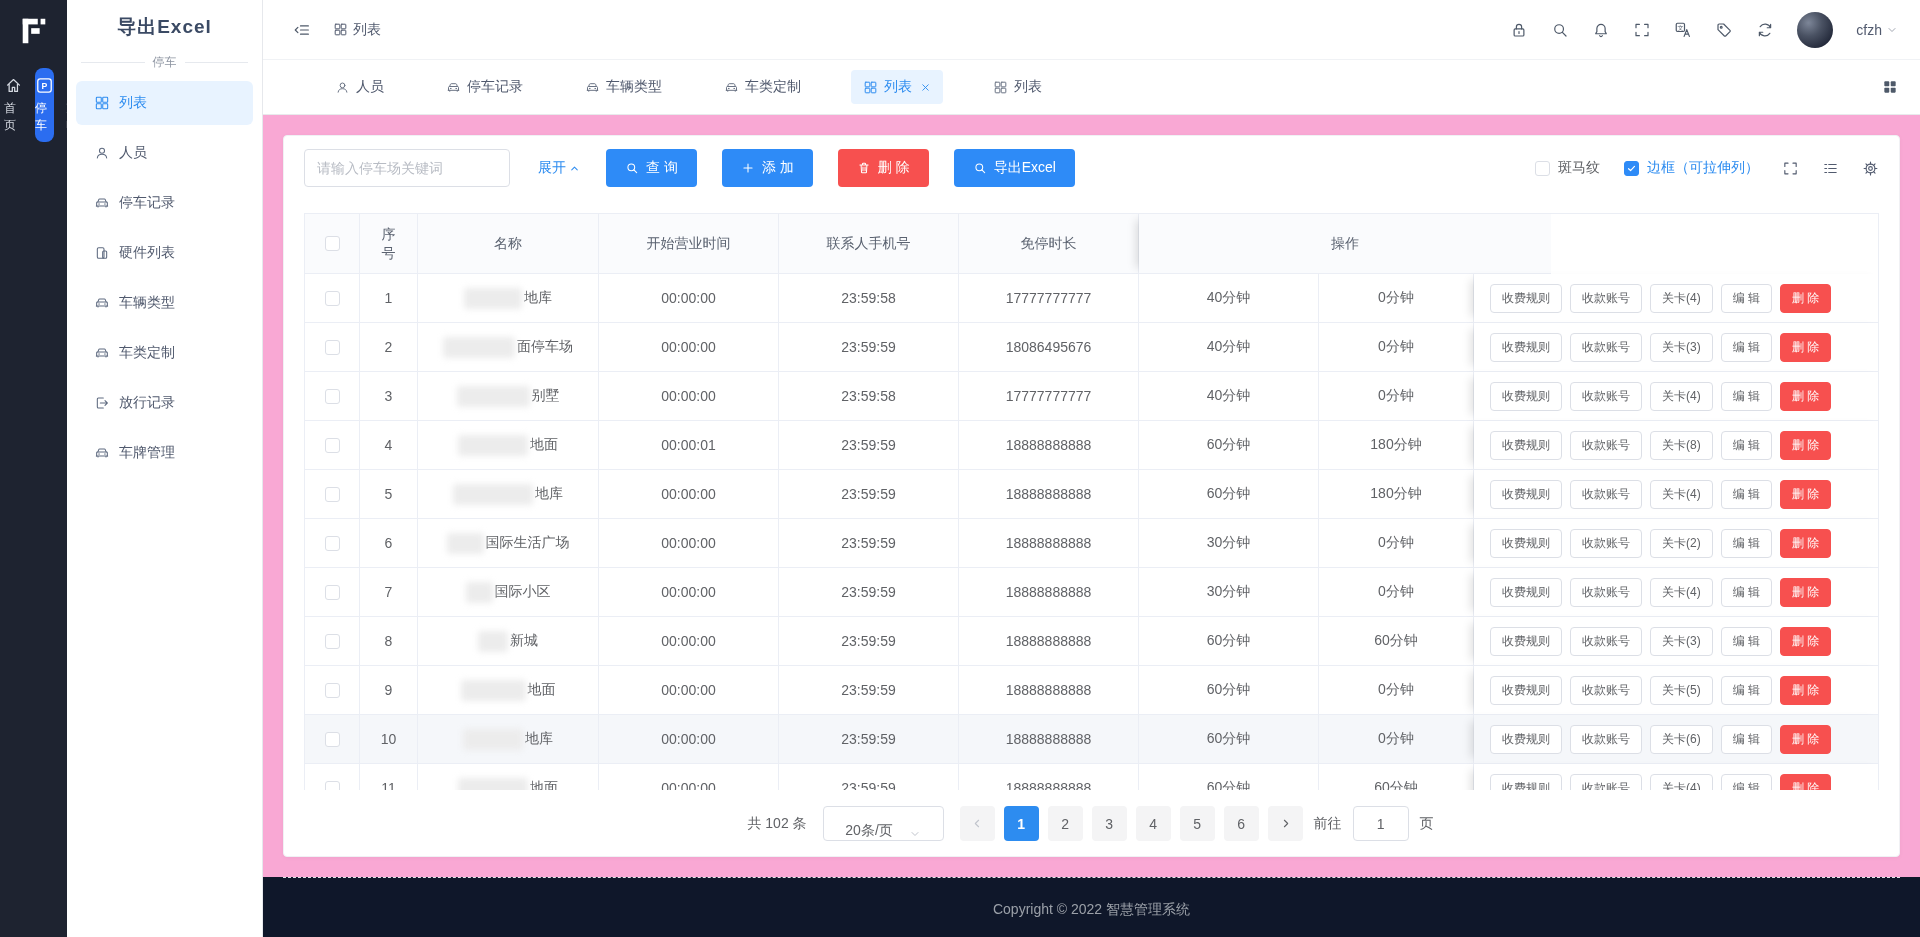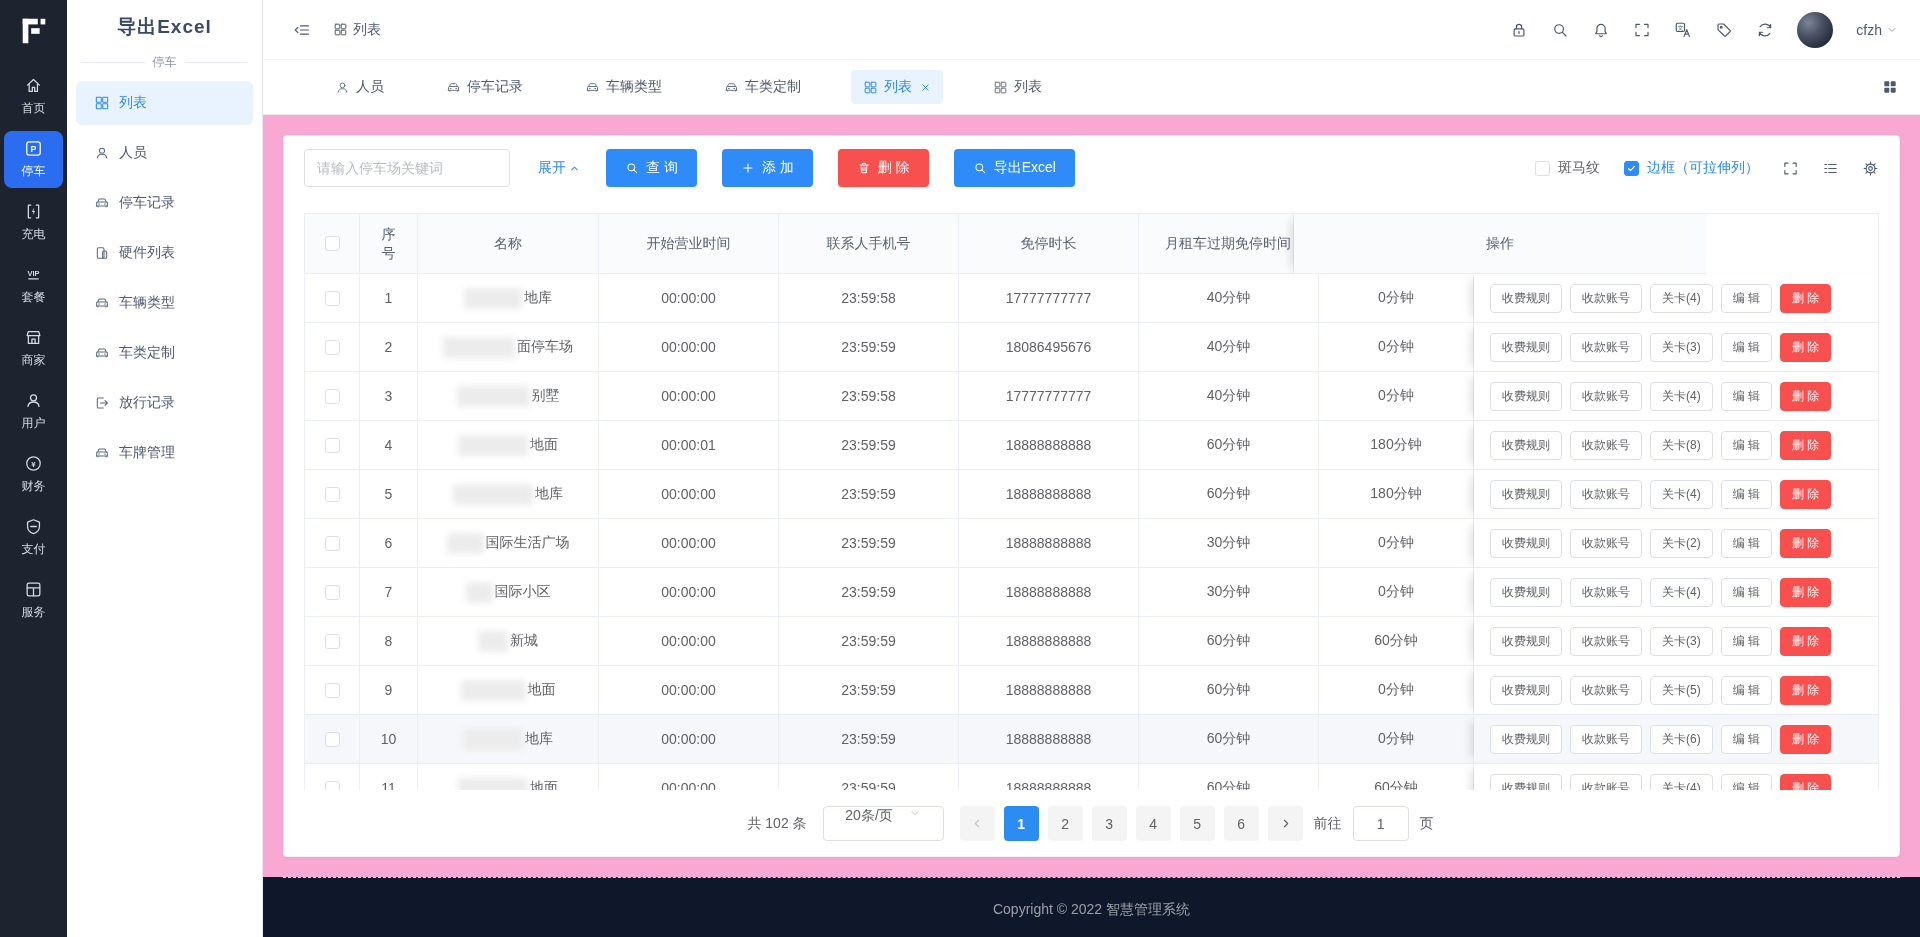--- a/index.html
+++ b/index.html
@@ -7,21 +7,21 @@
     font-family:"Liberation Sans","DejaVu Sans",sans-serif; font-size:14px; color:#606266; }
   .app { display:flex; width:1920px; height:937px; }
 
   
   .ic { width:1em; height:1em; display:block; fill:none; stroke:currentColor;
         stroke-width:1.6; stroke-linecap:round; stroke-linejoin:round; }
 
   
   .rail { width:67px; height:937px; background:#1e2330; flex:none; display:flex; flex-direction:column; align-items:center; }
   .logo { width:67px; height:62px; display:flex; align-items:center; justify-content:center; }
-  .rail-menu { display:flex; flex-direction:column; width:100%; padding:6px 4px; gap:6px; }
+  .rail-menu { display:flex; flex-direction:row; width:100%; padding:6px 4px; gap:12px; }
   .rail-item { display:flex; flex-direction:column; align-items:center; gap:5px; padding:8px 0;
                color:#d6dae2; font-size:12px; border-radius:8px; cursor:pointer; }
   .rail-item .ic { font-size:19px; }
   .rail-item.active { background:#2b6df0; color:#fff; }
 
   
   .submenu { width:196px; height:937px; background:#fff; border-right:1px solid #e6e8ec; flex:none; padding-top:14px; }
   .sub-title { text-align:center; font-size:19px; font-weight:700; color:#3b4a64; letter-spacing:1px; }
   .sub-divider { display:flex; align-items:center; gap:8px; padding:0 14px; margin:14px 0 10px; }
   .sub-divider .line { flex:1; height:1px; background:#e6e9ee; }
@@ -109,21 +109,21 @@
   .tr.hover .td { background:#f5f7fa; }
   .namecell { display:flex; align-items:center; justify-content:center; gap:2px; }
   .redact { display:inline-block; height:21px; background:#ececec; border-radius:3px; filter:blur(3px); }
   .mbtn { height:29px; padding:0 11px; border:1px solid #dcdfe6; background:#fff; border-radius:4px;
           color:#606266; font-size:12px; font-family:inherit; cursor:pointer; white-space:nowrap; }
   .mbtn.danger { background:#f7504f; border-color:#f7504f; color:#fff; }
 
   
   .pager { display:flex; align-items:center; justify-content:center; margin-top:16px; gap:9px; }
   .ptotal { color:#606266; margin-right:7px; }
-  .psize { width:121px; height:35px; border:1px solid #dcdfe6; border-radius:4px; display:flex; align-items:flex-start;
+  .psize { width:121px; height:35px; border:1px solid #dcdfe6; border-radius:4px; display:flex; align-items:flex-end;
            justify-content:center; gap:16px; color:#606266; cursor:pointer; margin-right:7px; }
   .psize .ic { font-size:12px; color:#c0c4cc; stroke-width:2; }
   .pbtn { min-width:35px; height:35px; padding:0 6px; background:#f4f4f5; border-radius:4px; display:flex;
           align-items:center; justify-content:center; color:#606266; cursor:pointer; font-size:14px; }
   .pbtn .ic { font-size:13px; stroke-width:2; }
   .pbtn.disabled { color:#c0c4cc; }
   .pbtn.active { background:#2d8cf0; color:#fff; font-weight:700; }
   .pgoto { color:#606266; margin:0 2px; }
   .pinput { width:56px; height:35px; border:1px solid #dcdfe6; border-radius:4px; text-align:center;
             font-size:14px; color:#606266; outline:none; font-family:inherit; }
@@ -685,23 +685,20 @@
               </div>
             <div class="th c-time">
                 <span class="th-label">开始营业时间</span>
               </div>
             <div class="th c-phone">
                 <span class="th-label">联系人手机号</span>
               </div>
             <div class="th c-free">
                 <span class="th-label">免停时长</span>
               </div>
-            <div class="th c-month">
-                <span class="th-label">月租车过期免停时间</span>
-              </div>
             <div class="th c-op">
                 <span class="th-label">操作</span>
               </div>
           </div>
           <div class="tbody">
 
               <div class="tr">
                 <div class="td c-check">
                   <span class="box"></span>
                 </div>

